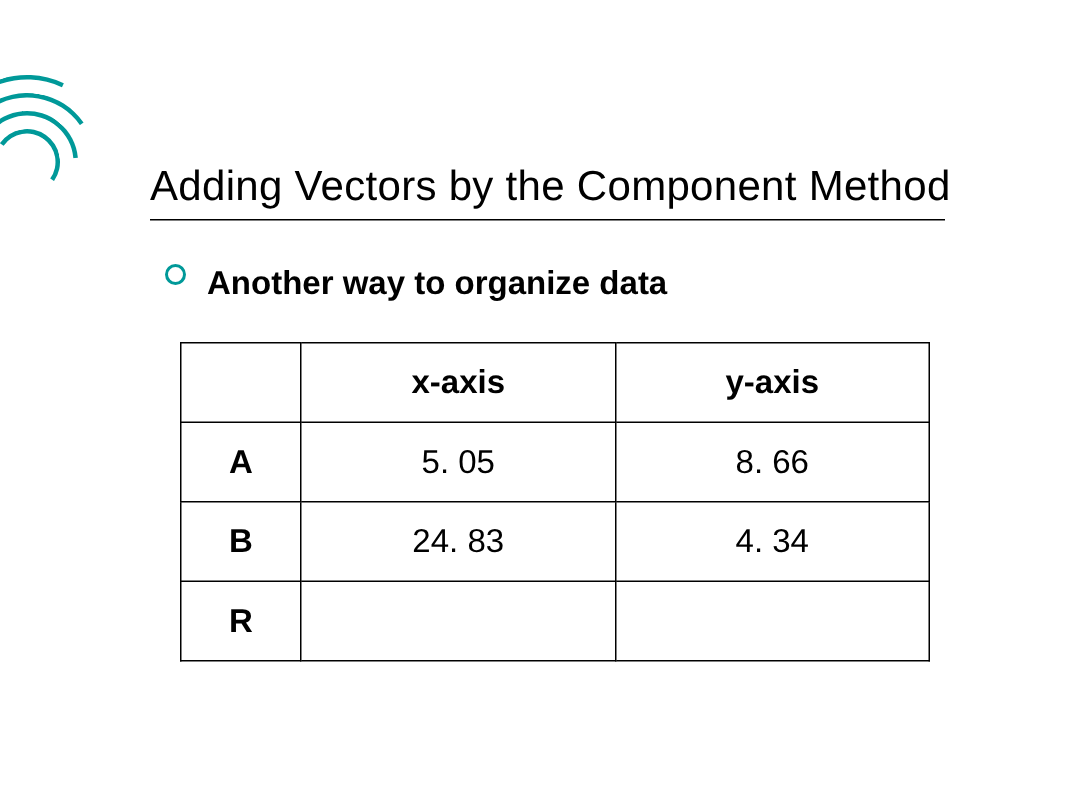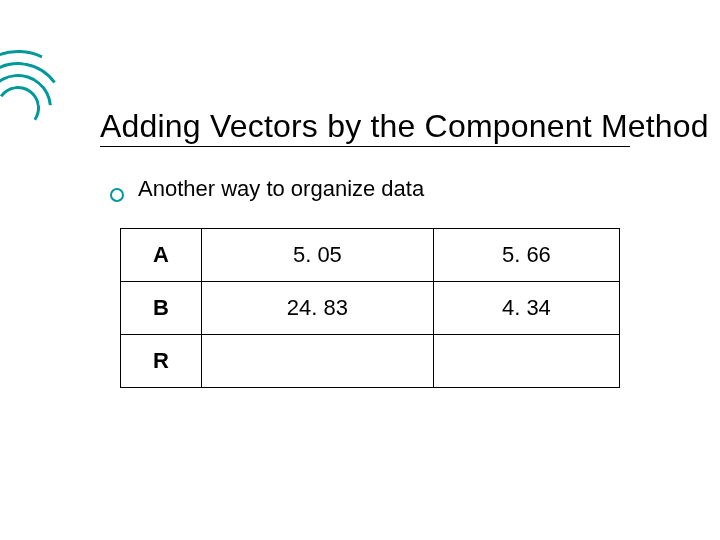--- a/index.html
+++ b/index.html
@@ -25,38 +25,39 @@
     position: absolute;
     border: 3px solid #009999;
     border-radius: 50%;
     border-right-color: transparent;
     border-bottom-color: transparent;
   }
   .title {
     position: absolute;
     top: 108px;
     left: 100px;
-    font-size: 32px;
+    font-size: 28px;
     font-weight: normal;
     letter-spacing: 0.2px;
   }
   .underline {
     position: absolute;
     top: 146px;
     left: 100px;
     width: 530px;
     height: 1px;
     background: #000;
   }
   .bullet-row {
     position: absolute;
     top: 176px;
     left: 110px;
     display: flex;
-    align-items: flex-end;
+    align-items: flex-start;
+    font-weight: bold;
   }
   .bullet {
     width: 14px;
     height: 14px;
     border: 2px solid #009999;
     border-radius: 50%;
     margin-right: 14px;
     box-sizing: border-box;
   }
   .bullet-text {
@@ -110,24 +111,29 @@
 <div class="title">Adding Vectors by the Component Method</div>
 <div class="underline"></div>
 
 <div class="bullet-row">
   <div class="bullet"></div>
   <div class="bullet-text">Another way to organize data</div>
 </div>
 
 <table class="table">
   <tbody>
+      <tr>
+    <th class="corner rowhead"></th>
+    <th class="col">x-axis</th>
+    <th class="col">y-axis</th>
+  </tr>
   <tr>
     <td class="rowhead">A</td>
     <td>5. 05</td>
-    <td>5. 66</td>
+    <td>8. 66</td>
   </tr>
   <tr>
     <td class="rowhead">B</td>
     <td>24. 83</td>
     <td>4. 34</td>
   </tr>
   <tr>
     <td class="rowhead">R</td>
     <td></td>
     <td></td>

